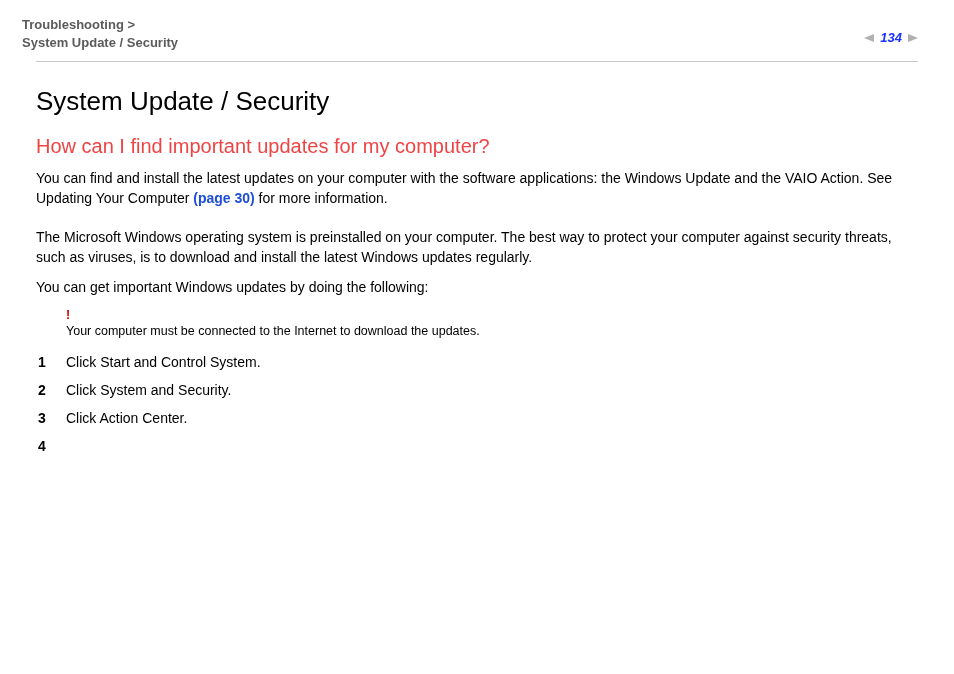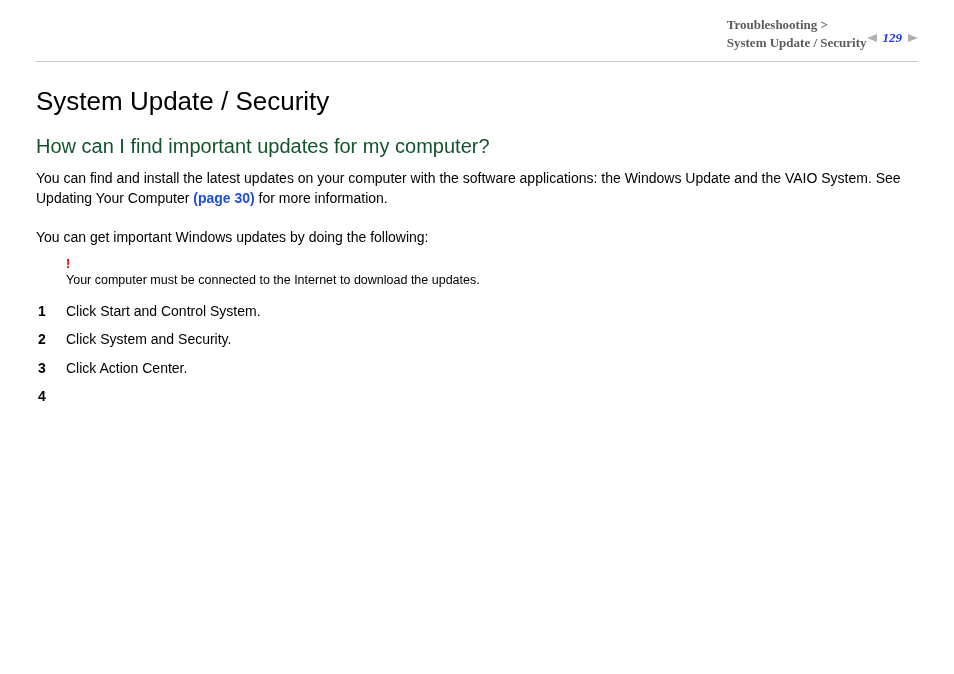--- a/index.html
+++ b/index.html
@@ -7,23 +7,22 @@
     font-family: Arial, Helvetica, sans-serif;
     width: 954px;
     height: 674px;
     background: #ffffff;
     position: relative;
     color: #000;
   }
   .header {
     padding: 16px 36px 10px 22px;
     display: flex;
-    justify-content: flex-end;
+    justify-content: space-between;
     align-items: flex-start;
-    font-family: Liberation Serif, serif;
   }
   .breadcrumb {
     font-size: 13px;
     font-weight: bold;
     color: #5b5b5b;
     line-height: 1.35;
   }
   .page-number-area {
     display: flex;
     align-items: center;
@@ -61,21 +60,21 @@
   }
   h1 {
     font-size: 26px;
     font-weight: normal;
     margin-bottom: 18px;
     color: #000;
   }
   h2 {
     font-size: 20px;
     font-weight: normal;
-    color: #14532d;
+    color: #ef4444;
     margin-bottom: 10px;
   }
   p {
     font-size: 14px;
     line-height: 1.45;
     margin-bottom: 10px;
   }
   .section2 { margin-top: 18px; }
   .bold { font-weight: normal; }
   .link-ref { color: #1d4ed8; font-weight: bold; }
@@ -110,36 +109,37 @@
 </head>
 <body>
 
 <div class="header">
   <div class="breadcrumb">
     <div>Troubleshooting &gt;</div>
     <div>System Update / Security</div>
   </div>
   <div class="page-number-area">
     <span class="arrow-left"></span>
-    <span class="page-number">129</span>
+    <span class="page-number">134</span>
     <span class="arrow-right"></span>
   </div>
 </div>
 
 <hr class="divider">
 
 <div class="content">
   <h1>System Update / Security</h1>
 
   <h2>How can I find important updates for my computer?</h2>
   <p>
-    <span>You can find and install the latest updates on your computer with the software applications: the </span><span class="bold">Windows Update</span><span> and the </span><span class="bold">VAIO System</span><span>. See </span><span class="bold">Updating Your Computer </span><span class="link-ref">(page 30)</span><span> for more information.</span>
+    <span>You can find and install the latest updates on your computer with the software applications: the </span><span class="bold">Windows Update</span><span> and the </span><span class="bold">VAIO Action</span><span>. See </span><span class="bold">Updating Your Computer </span><span class="link-ref">(page 30)</span><span> for more information.</span>
   </p>
 
   <div class="section2">
+    <p>The Microsoft Windows operating system is preinstalled on your computer. The best way to protect your computer against security threats, such as viruses, is to download and install the latest Windows updates regularly.</p>
     <p>You can get important Windows updates by doing the following:</p>
 
     <div class="alert">
       <span class="alert-mark">!</span>
       <span>Your computer must be connected to the Internet to download the updates.</span>
     </div>
 
     <ol class="steps">
       <li>
         <span class="step-num">1</span>

